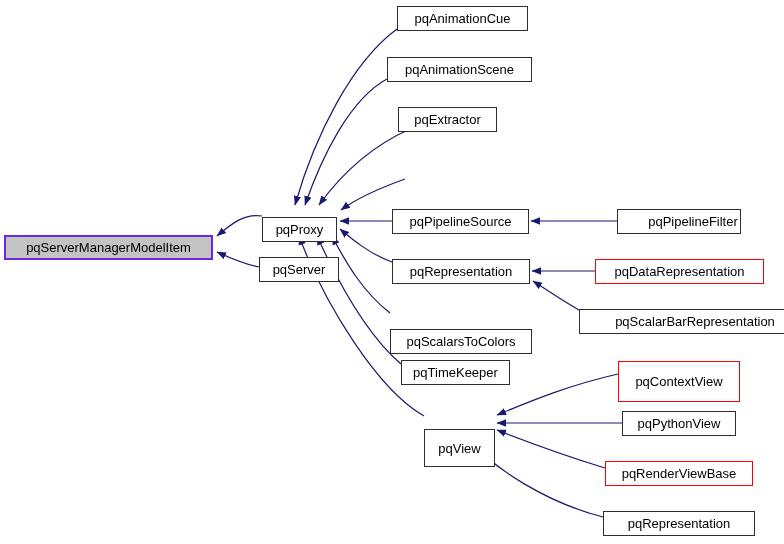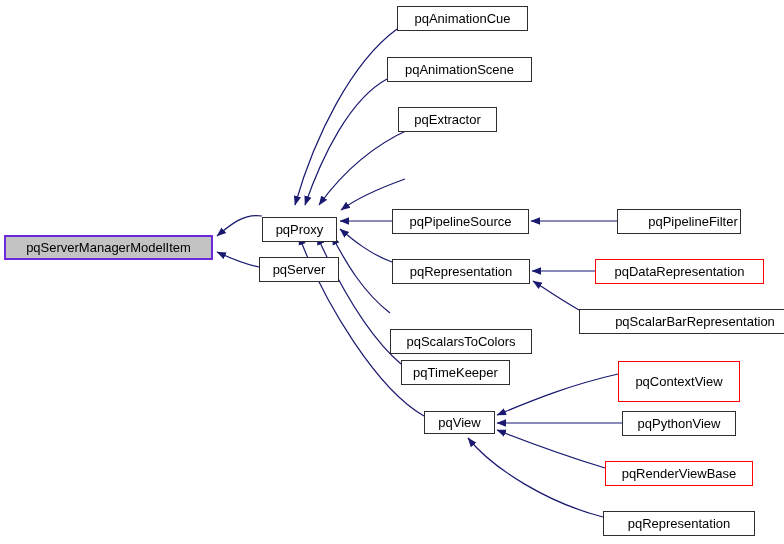--- a/index.html
+++ b/index.html
@@ -42,21 +42,21 @@
   #n-animationScene        {left:387px; top:57px;  width:145px; height:25px;}
   #n-extractor             {left:398px; top:107px; width:99px;  height:25px;}
   #n-outputPort            {left:405px; top:157px; width:110px; height:25px;}
   #n-pipelineSource        {left:392px; top:209px; width:137px; height:25px;}
   #n-pipelineFilter        {left:617px; top:209px; width:124px; height:25px;padding-left:28px;}
   #n-representation        {left:392px; top:259px; width:138px; height:25px;}
   #n-dataRepresentation    {left:595px; top:259px; width:169px; height:25px;}
   #n-scalarBarRepresentation{left:579px;top:309px; width:232px; height:25px;}
   #n-scalarsToColors       {left:390px; top:309px; width:142px; height:25px;margin-top:20px;}
   #n-timeKeeper            {left:401px; top:360px; width:109px; height:25px;}
-  #n-view                  {left:424px; top:411px; width:71px;  height:23px;}
+  #n-view                  {left:424px; top:429px; width:71px;  height:38px;}
   #n-contextView           {left:618px; top:361px; width:122px; height:41px;}
   #n-pythonView            {left:622px; top:411px; width:114px; height:25px;}
   #n-renderViewBase        {left:605px; top:461px; width:148px; height:25px;}
   #n-spreadSheetView       {left:603px; top:511px; width:152px; height:25px;}
 </style>
 </head>
 <body>
 
 <div class="canvas">
 

